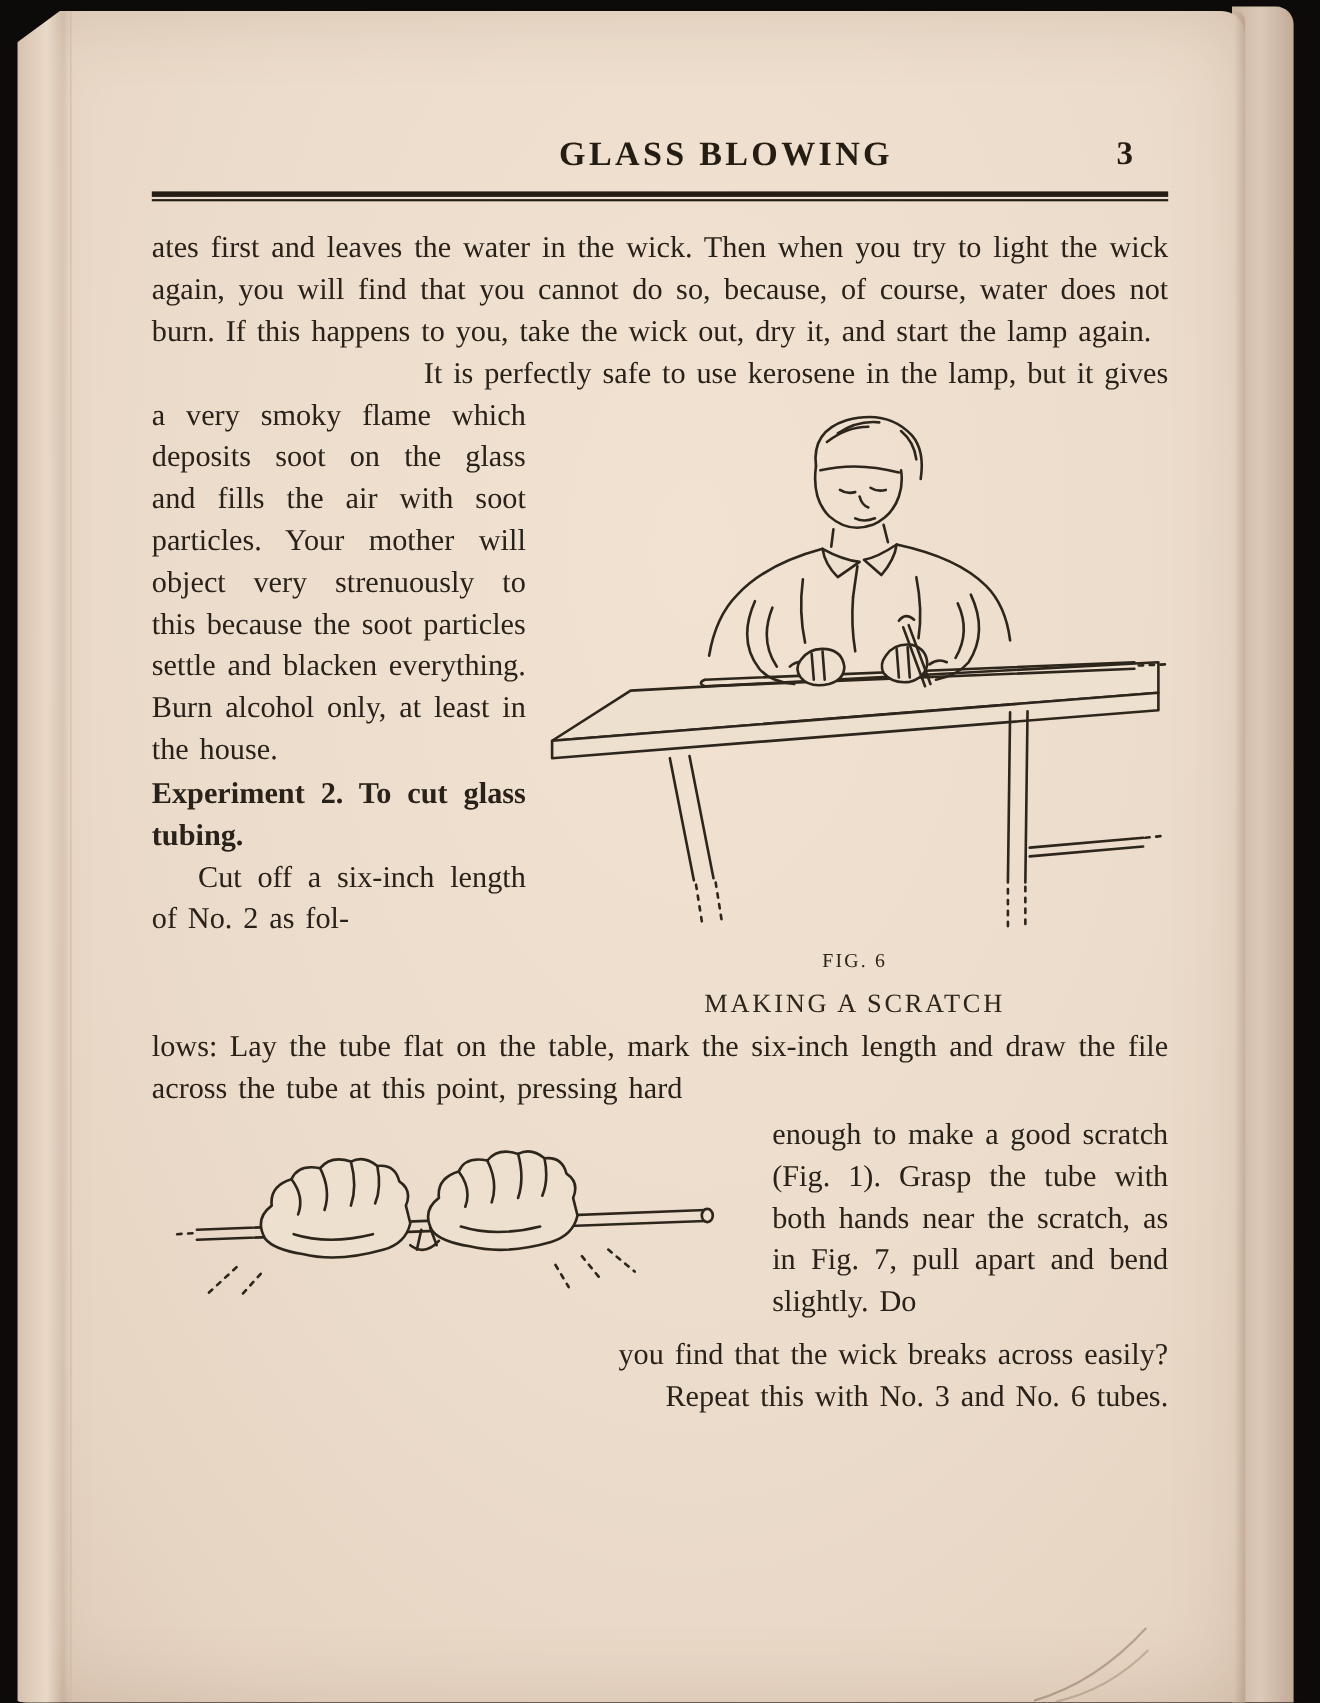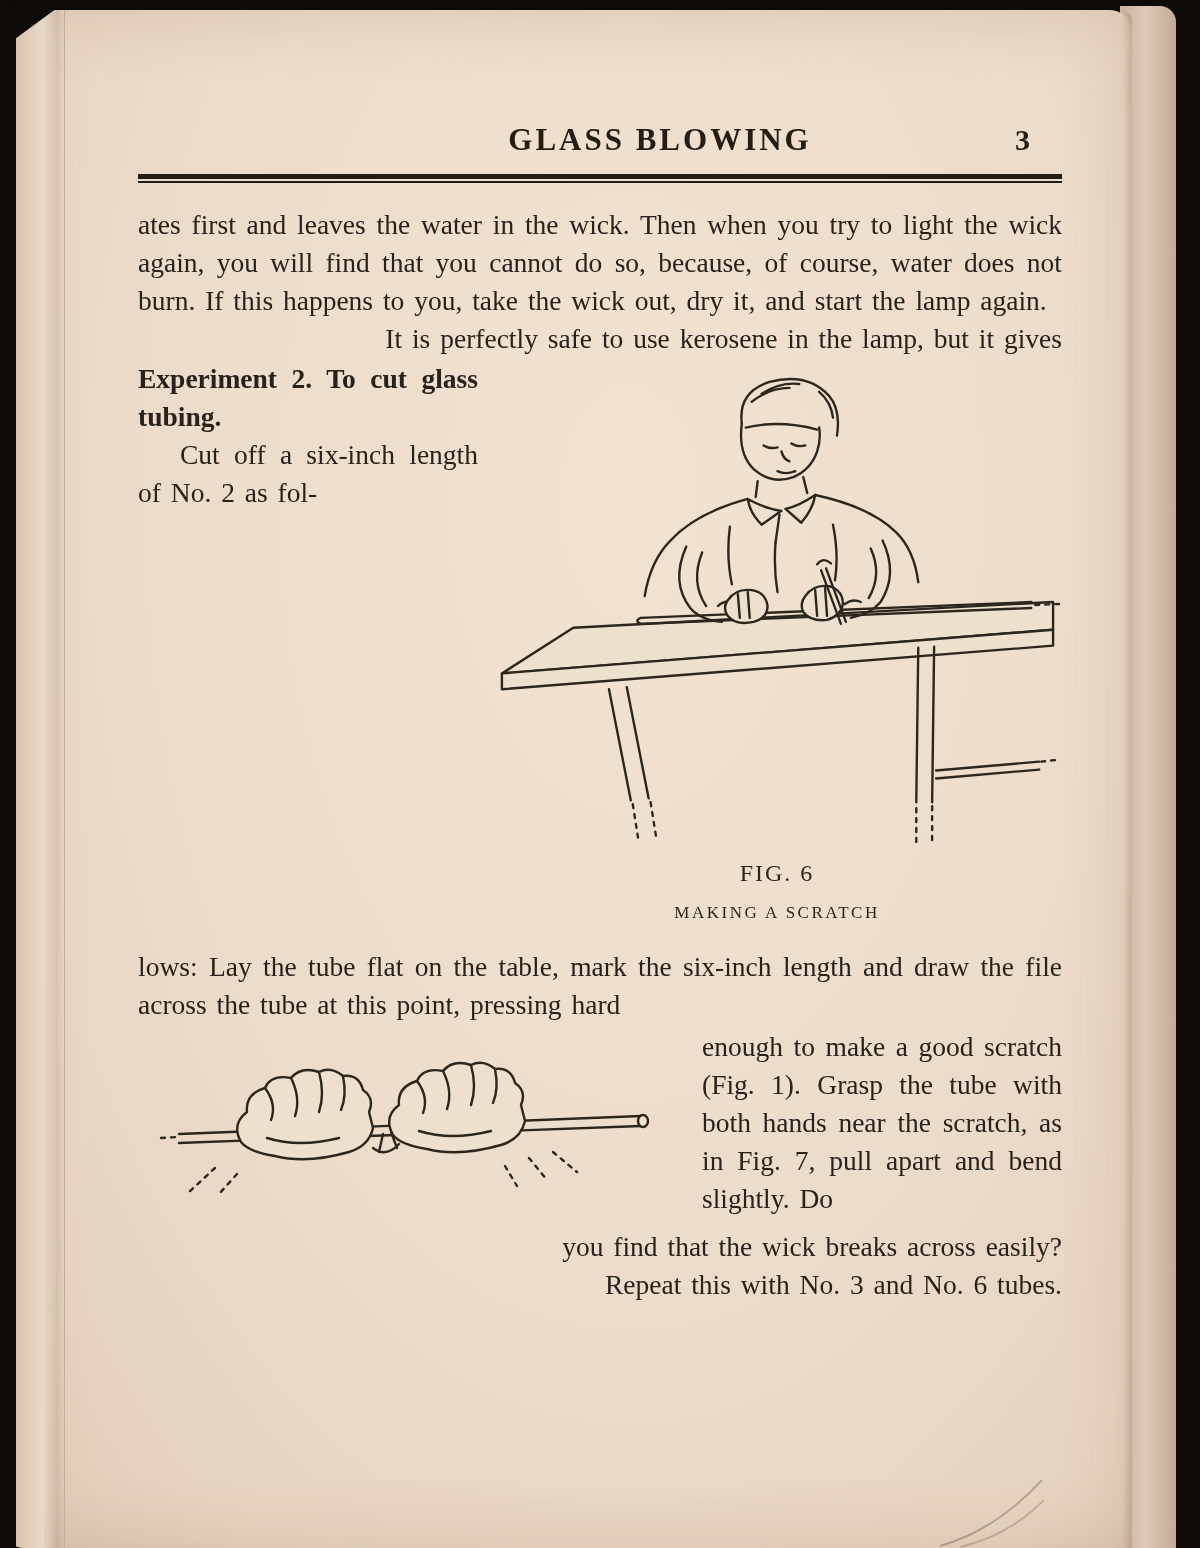--- a/index.html
+++ b/index.html
@@ -132,24 +132,24 @@
   .p1 { margin-top: 24px; }
 
   .wrap-row { display: flex; align-items: flex-start; margin-top: 0; }
   .col-left { width: 340px; flex: 0 0 340px; }
   .exp-heading { font-weight: 700; margin-top: 2px; }
 
   figure { margin: 0; padding: 0; }
   .fig6 { flex: 1; padding-left: 14px; margin-top: 0; }
   .fig6 svg { display: block; margin: 0 auto; }
   .fig-caption { text-align: center; color: #2c251b; }
-  .fig-label { font-size: 24px; letter-spacing: 2px; }
-  .fig-title { font-size: 17px; letter-spacing: 2.5px; margin-top: 2px; }
-
-  .cont1 { margin-top: 16px; }
+  .fig-label { font-size: 18px; letter-spacing: 2px; }
+  .fig-title { font-size: 24px; letter-spacing: 2.5px; margin-top: 2px; }
+
+  .cont1 { margin-top: 0; }
 
   .wrap-row2 { display: flex; align-items: flex-start; margin-top: 4px; }
   .fig7 { flex: 0 0 542px; width: 542px; }
   .fig7 svg { display: block; margin: 12px auto 0 auto; }
   .col-right { flex: 1; padding-left: 22px; }
 
   .cont2 { margin-top: 10px; }
   .p-last { margin-top: 0; }
 
   svg .ink {
@@ -179,20 +179,21 @@
       <div class="rule"></div>
 
       <div class="body-text">
 
         <p class="p1">ates first and leaves the water in the wick.  Then when you try to light the wick again, you will find that you cannot do so, because, of course, water does not burn.  If this happens to you, take the wick out, dry it, and start the lamp again.</p>
 
         <p class="indent fit-line">It is perfectly safe to use kerosene in the lamp, but it gives</p>
 
         <div class="wrap-row">
           <div class="col-left">
+            <p>a very smoky flame which deposits soot on the glass and fills the air with soot particles.  Your mother will object very strenuously to this because the soot particles settle and blacken everything.  Burn alcohol only, at least in the house.</p>
             <p class="exp-heading">Experiment 2.  To cut glass tubing.</p>
             <p class="indent">Cut off a six-inch length of No. 2 as fol-</p>
           </div>
 
           <figure class="fig6">
             <svg viewBox="0 0 575 500" width="570" height="496" aria-hidden="true">
               <g class="ink">
 
                 <path class="paperfill" d="M82 272 L566 246 L566 274 L10 318 Z"></path>
                 <path class="paperfill" d="M10 318 L10 334 L566 290 L566 274 Z"></path>

